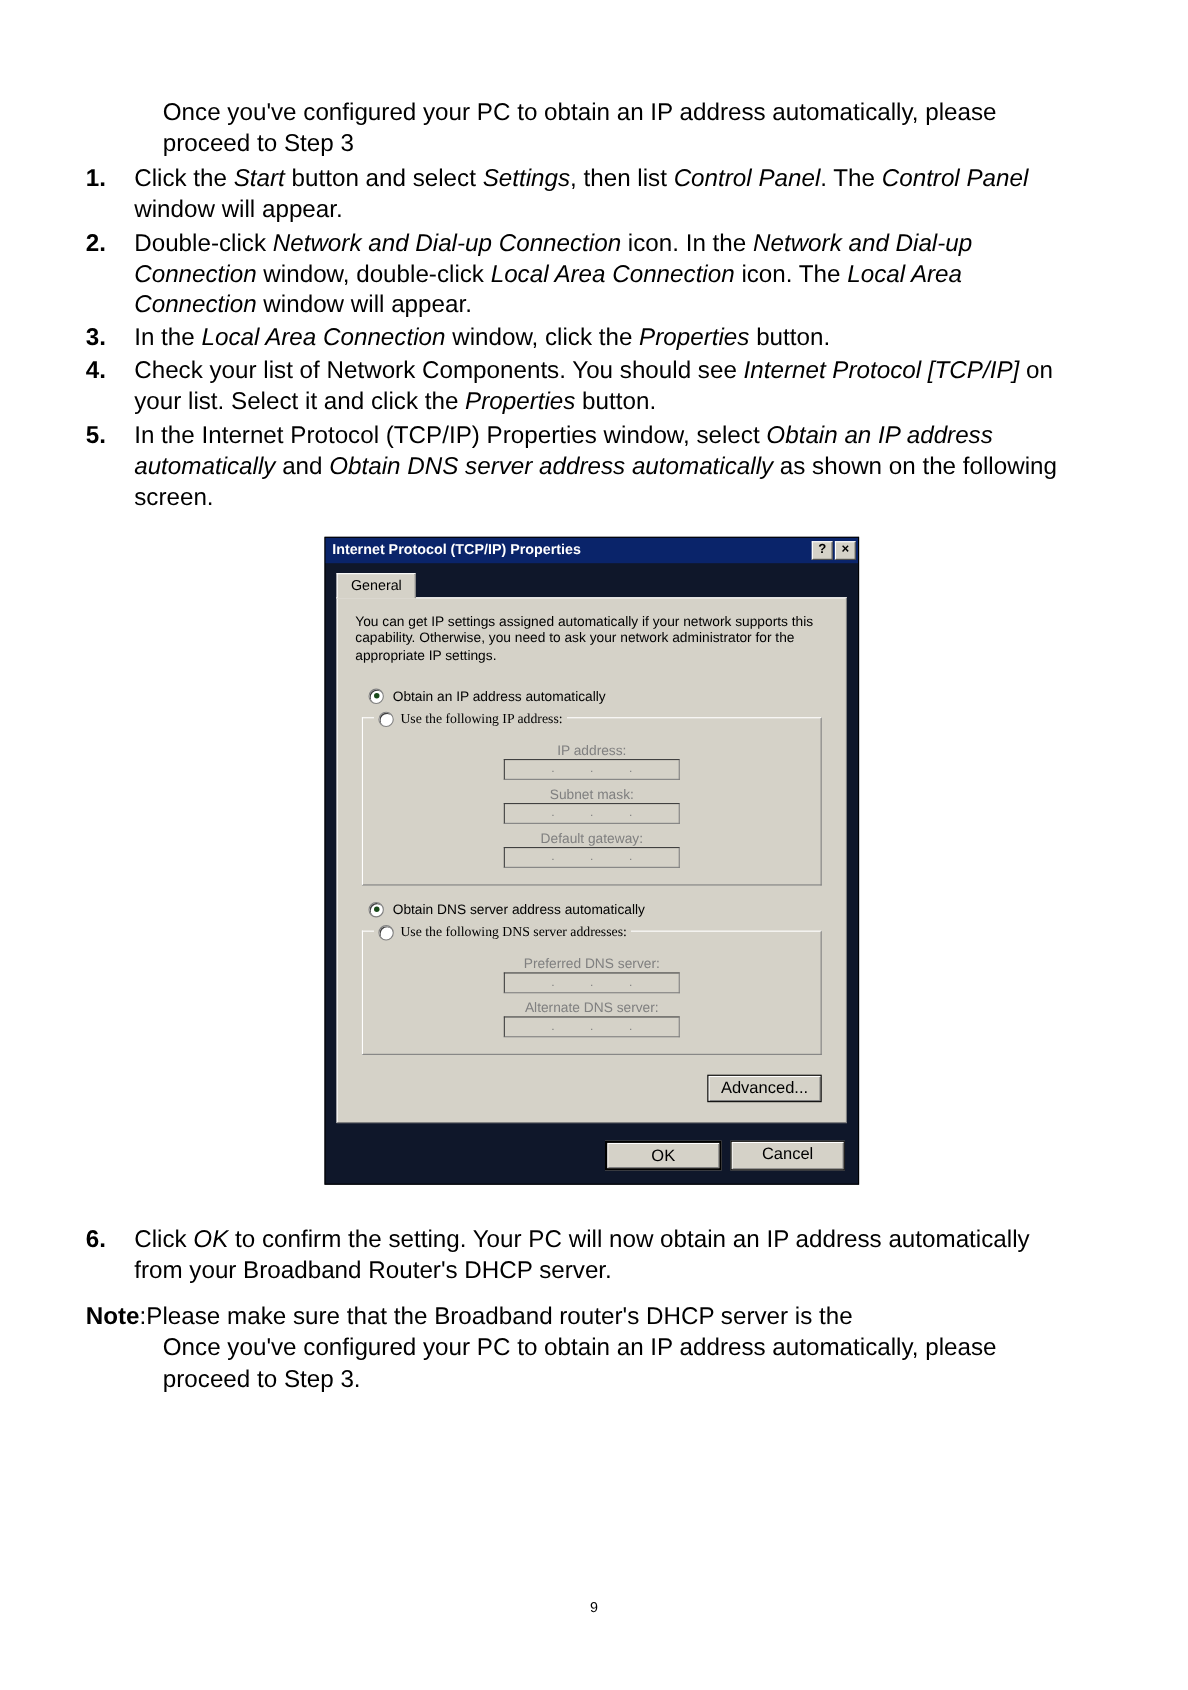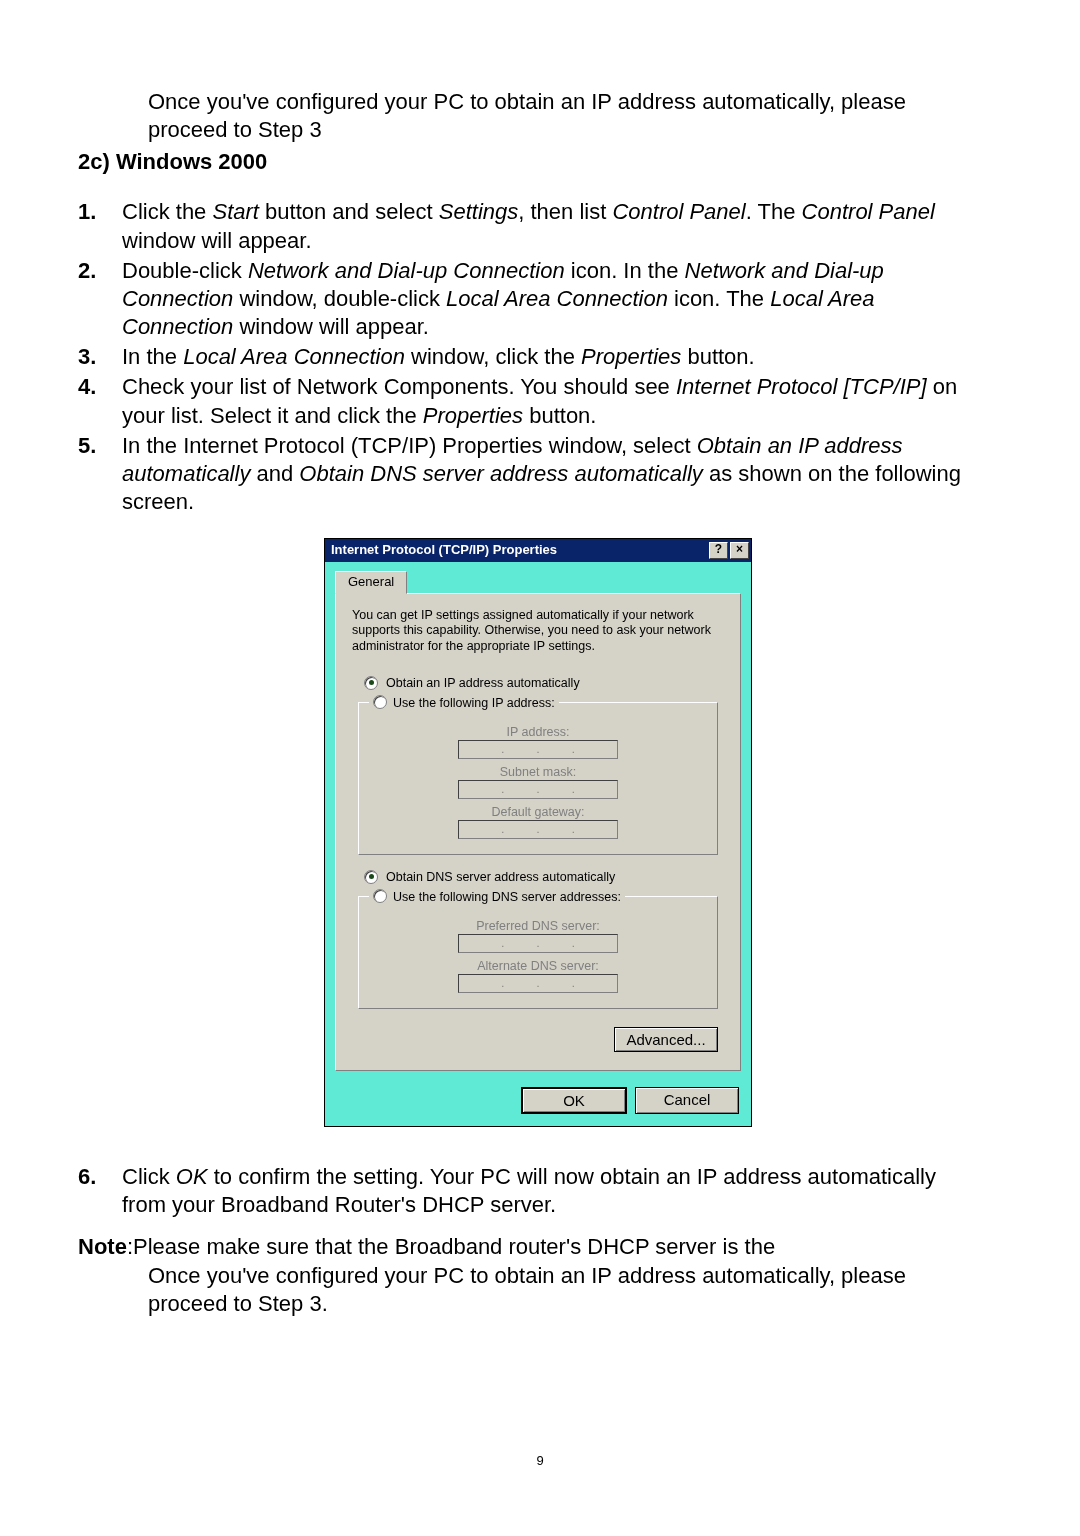--- a/index.html
+++ b/index.html
@@ -45,22 +45,22 @@
     flex: 1;
   }
   em.it { font-style: italic; }
   .dialog-wrap {
     display: flex;
     justify-content: center;
     margin: 22px 0 36px 0;
   }
   
   .dialog {
-    width: 428px;
-    background: #5eead4;
+    width: 486px;
+    background: #0f172a;
     border: 1px solid #000;
     font-family: Tahoma, Arial, sans-serif;
     font-size: 13px;
     color: #000;
     box-sizing: border-box;
     margin-left: 24px;
   }
   .titlebar {
     background: #0a246a;
     color: #fff;
@@ -143,21 +143,22 @@
     border-left-color: #fff;
     border-style: groove;
     margin: 0 6px 14px 6px;
     padding: 8px 10px 10px 10px;
     position: relative;
   }
   fieldset.group legend {
     padding: 0 4px;
     font-size: 12.5px;
     display: flex;
-    align-items: flex-start;
+    align-items: flex-end;
+    font-family: Liberation Serif, serif;
   }
   fieldset.group legend .radio-outer { margin-right: 6px; }
   .field-row {
     display: flex;
     align-items: center;
     justify-content: space-between;
     margin: 5px 0;
     font-size: 12.5px;
     flex-direction: column;
   }
@@ -218,21 +219,20 @@
     font-size: 13px;
   }
 </style>
 </head>
 <body>
 
 <div class="page">
 
   <div class="indent-block">Once you've configured your PC to obtain an IP address automatically, please proceed to Step 3</div>
 
-  <div class="section-heading">2c) Windows 2000</div>
 
   <ol class="main-list">
     <li>
       <span class="num">1.</span>
       <span class="li-body">
         <span>Click the </span><em class="it">Start</em><span> button and select </span><em class="it">Settings</em><span>, then list </span><em class="it">Control Panel</em><span>. The </span><em class="it">Control Panel</em><span> window will appear.</span>
       </span>
     </li>
     <li>
       <span class="num">2.</span>

